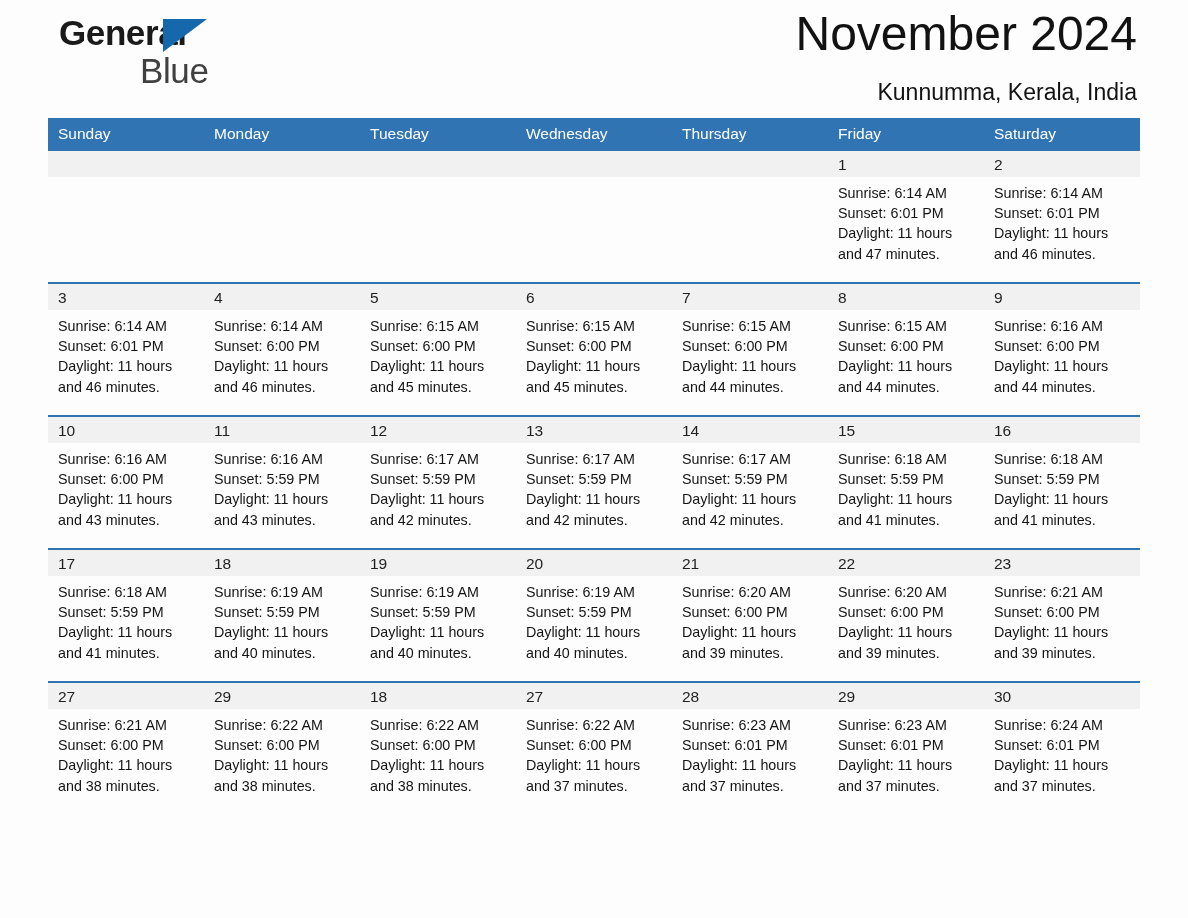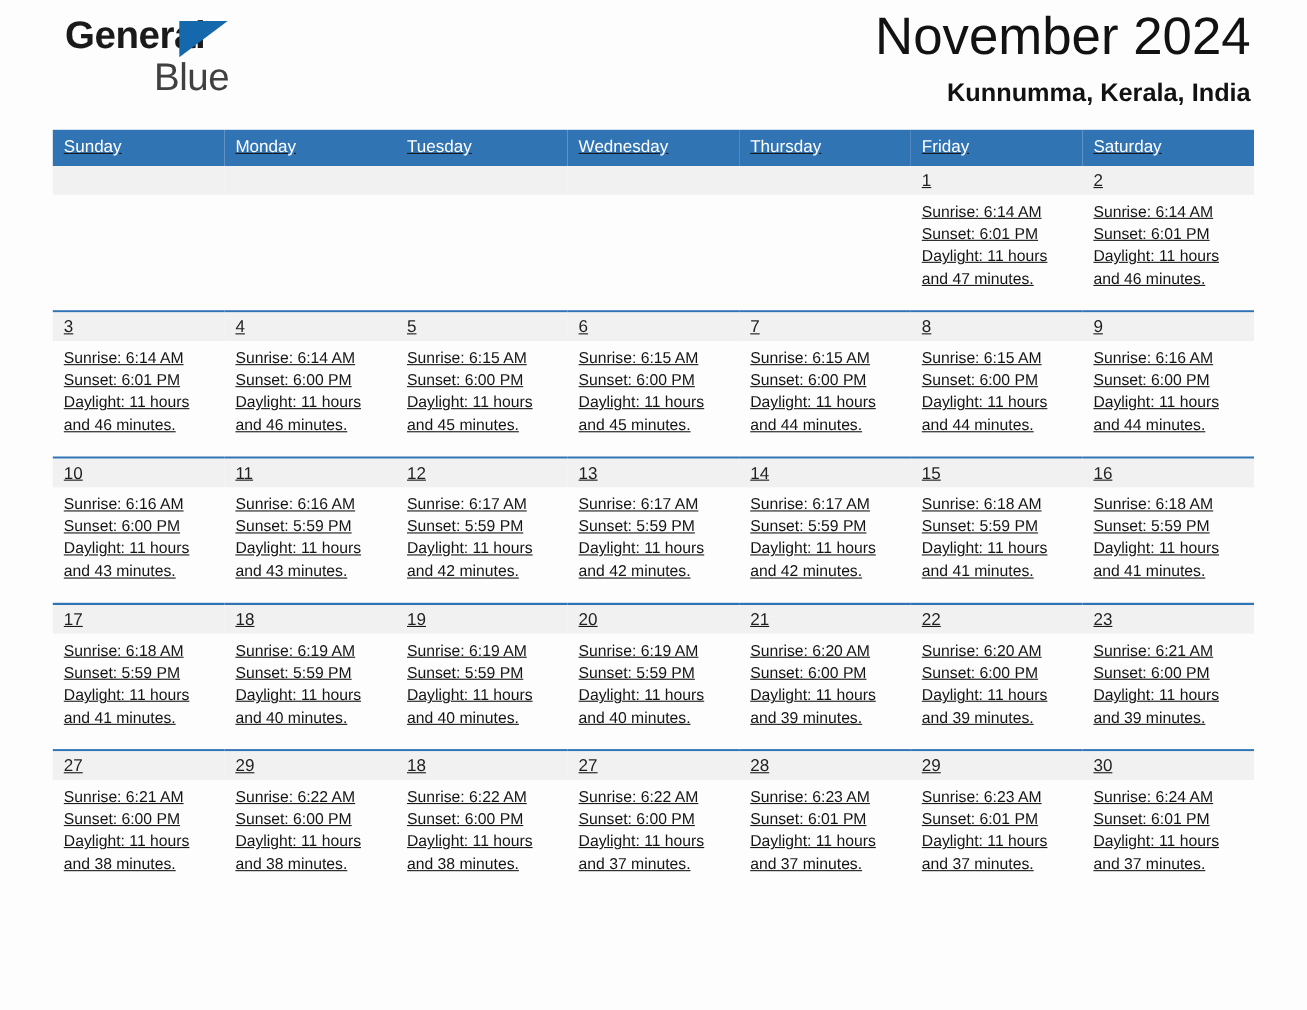--- a/index.html
+++ b/index.html
@@ -75,33 +75,32 @@
   }
   .month-title {
     font-size: 48px;
     font-weight: normal;
     color: #121212;
     line-height: 52px;
     white-space: nowrap;
   }
   .location {
     font-size: 23px;
-    font-weight: bold;
+    font-weight: normal;
     color: #121212;
     line-height: 32px;
-    margin-top: 8px;
+    margin-top: 16px;
     white-space: nowrap;
   }
 
   
   .calendar {
     width: 1092px;
     border-collapse: collapse;
     table-layout: fixed;
-    text-decoration: underline;
   }
   .calendar col { width: 156px; }
 
   .dow-row th {
     background: #3174b4;
     color: #ffffff;
     font-weight: normal;
     font-size: 15.5px;
     text-align: left;
     padding: 7px 0 8px 10px;

